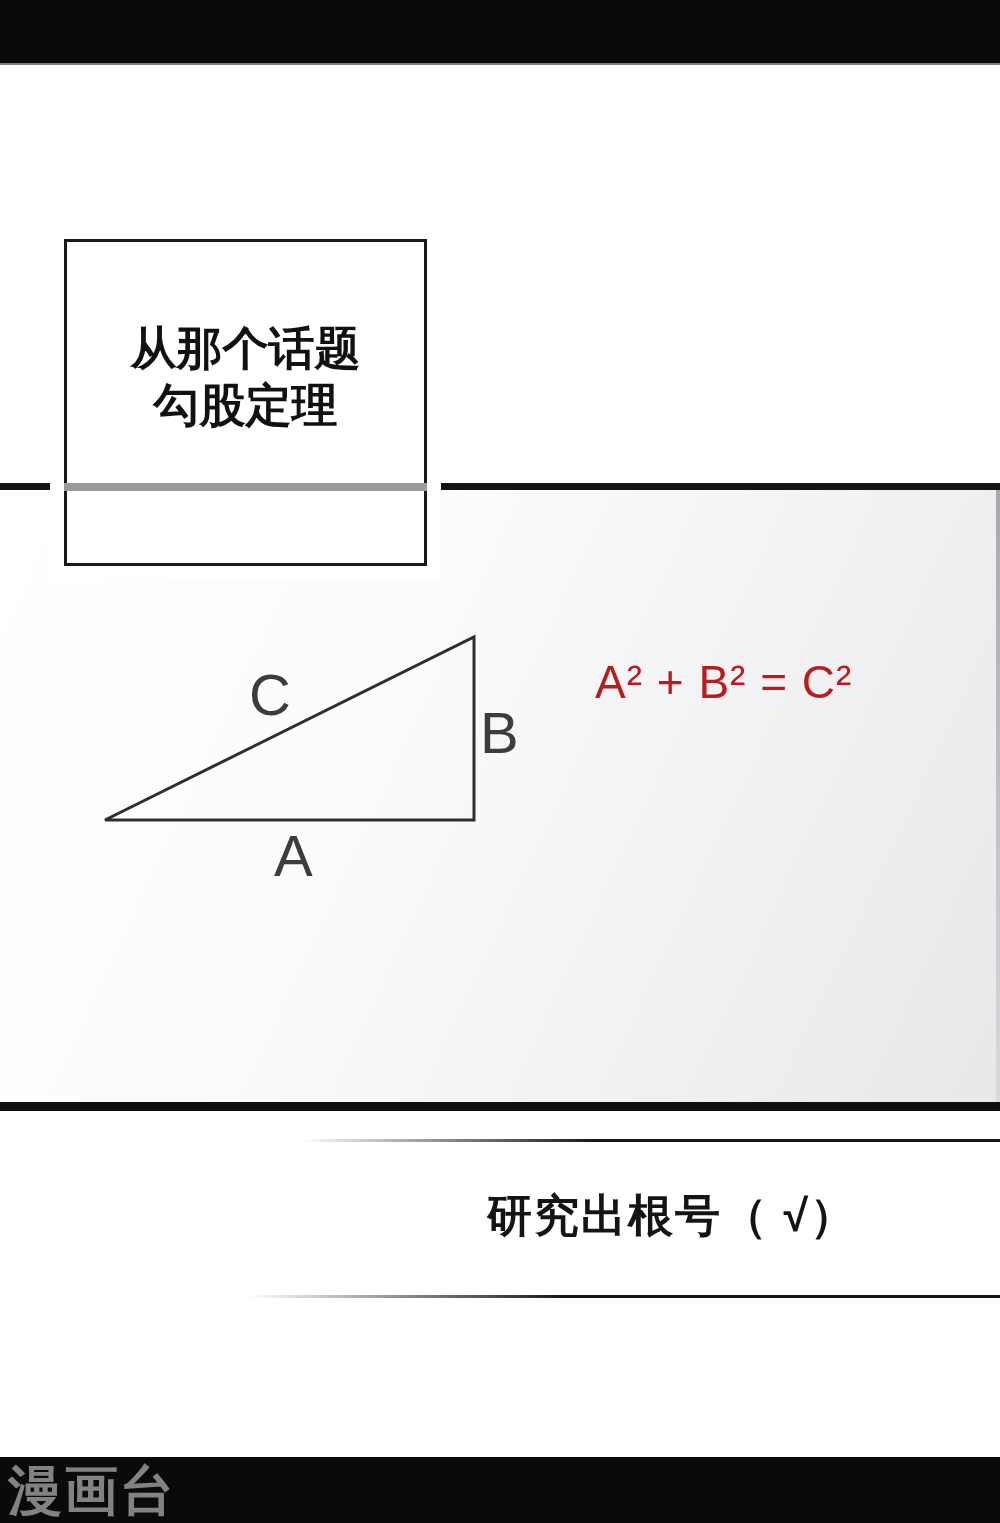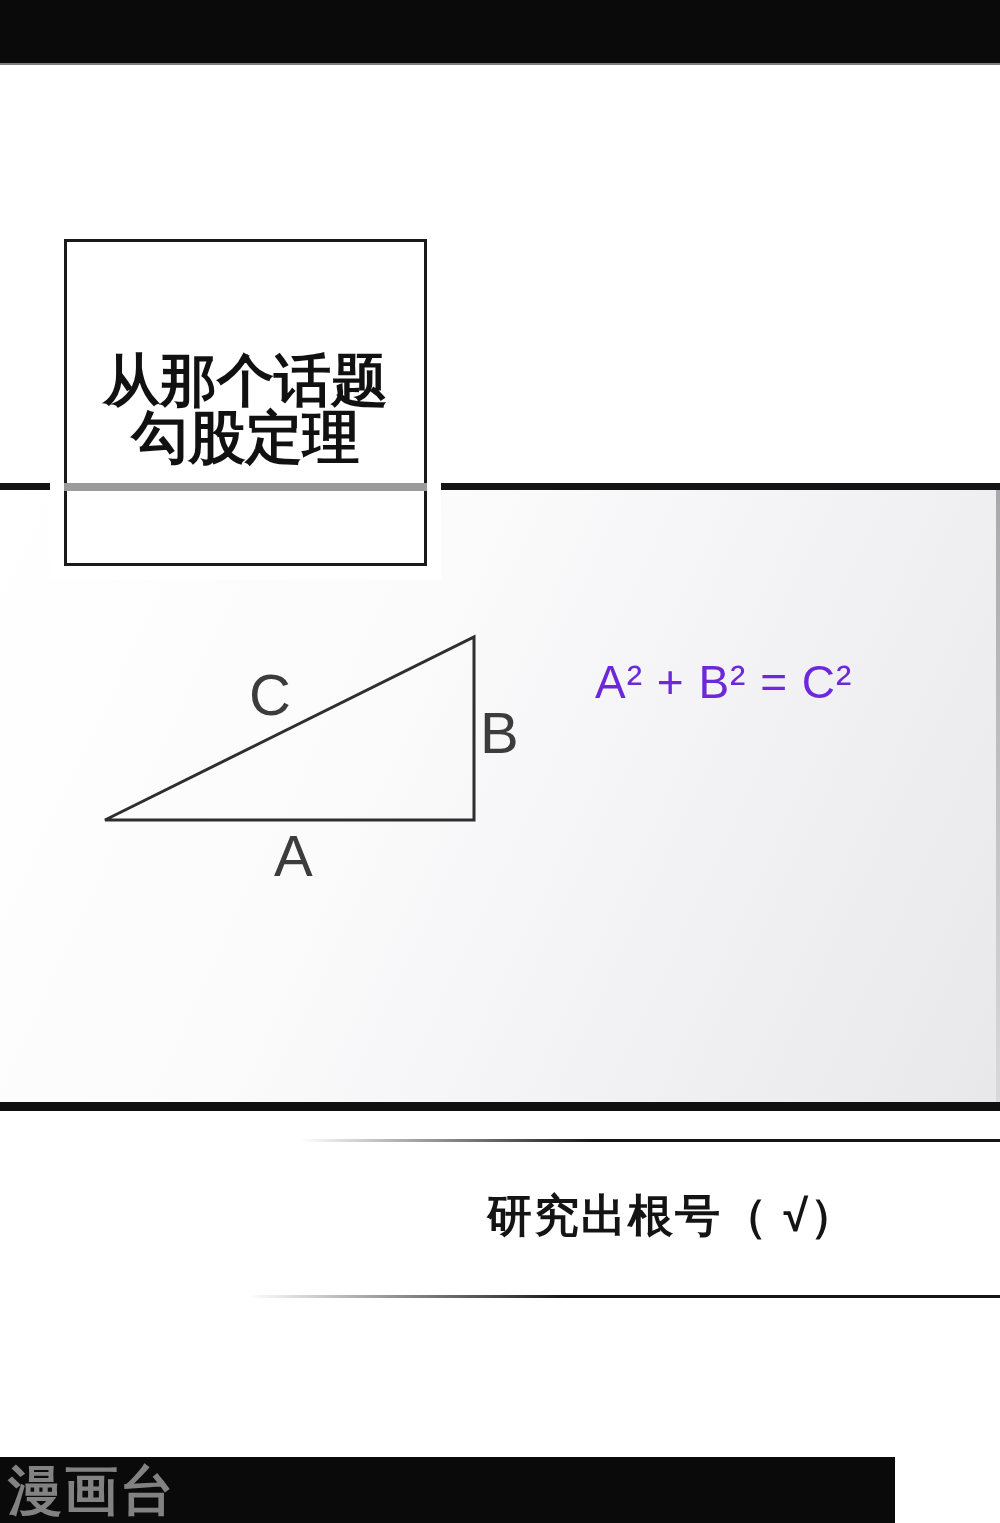--- a/index.html
+++ b/index.html
@@ -13,21 +13,21 @@
   .abs { position: absolute; }
 
   
   .top-bar {
     left: 0; top: 0; width: 1000px; height: 65px;
     background: #0a0a0a;
     border-bottom: 2px solid #7d7d7d;
     box-sizing: border-box;
   }
   .bottom-bar {
-    left: 0; top: 1457px; width: 895px; height: 66px;
+    left: 0; top: 1457px; width: 1000px; height: 66px;
     background: #0a0a0a;
   }
   .watermark {
     position: absolute; left: 8px; top: 2px;
     font-size: 54px; font-weight: 700;
     color: #828282; line-height: 62px;
     letter-spacing: 2px;
   }
 
   
@@ -49,40 +49,40 @@
     border: 3px solid #1a1a1a;
     box-shadow: 0 0 0 14px #ffffff;
     z-index: 3;
   }
   .bubble-stripe {
     position: absolute; left: -3px; right: -3px; top: 241px; height: 8px;
     background: #9b9b9b; z-index: 0;
   }
   .bubble-text {
     position: relative; z-index: 1;
-    padding-top: 110px;
+    padding-top: 78px;
     text-align: center;
-    font-size: 57px; font-weight: 600;
+    font-size: 46px; font-weight: 600;
     line-height: 57px; color: #111111;
   }
 
   
   .tri-svg { left: 85px; top: 615px; width: 420px; height: 225px; z-index: 2; }
   .tri-label {
     z-index: 2;
     font-size: 58px; font-weight: 400; color: #3c3c3c; line-height: 1;
   }
   .lbl-c { left: 249px; top: 666px; }
   .lbl-b { left: 480px; top: 704px; }
   .lbl-a { left: 274px; top: 827px; }
 
   
   .formulas {
     left: 595px; top: 655px; z-index: 2;
-    font-size: 46px; font-weight: 500; color: #6d28d9;
+    font-size: 46px; font-weight: 500; color: #b91c1c;
     line-height: 54px; letter-spacing: 1px;
   }
   .radical-sign { font-size: 1.22em; font-weight: 400; }
   .radicand {
     display: inline-block;
     border-top: 3px solid #4d4d4d;
     margin-left: -5px;
     padding: 2px 10px 0 8px;
   }
 

